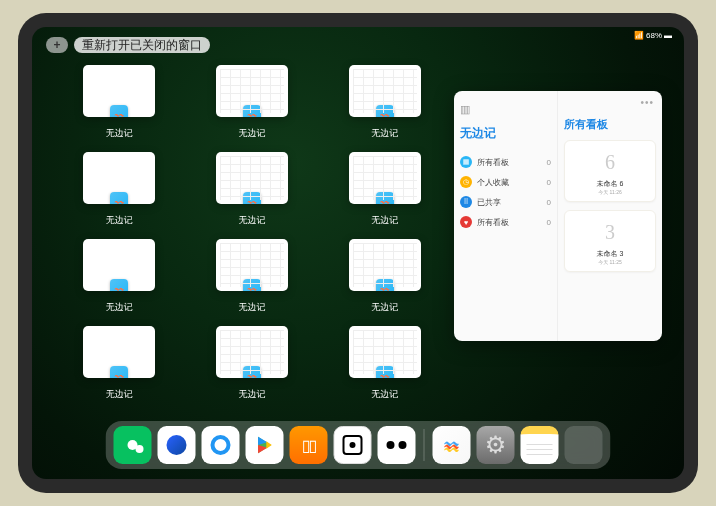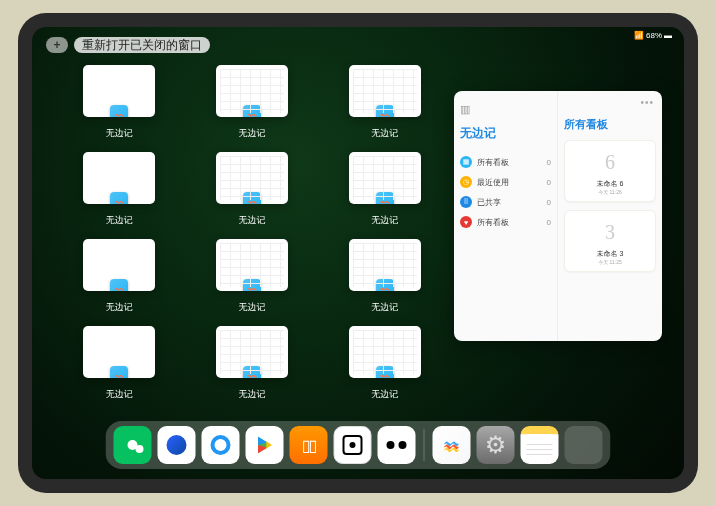--- a/index.html
+++ b/index.html
@@ -301,21 +301,21 @@
         <span class="panel-glyph">▥</span>
         <div class="panel-title">无边记</div>
         <div id="nav">
             <div class="nav-item">
               <div class="ni-ico" style="background: rgb(41, 182, 246);">▦</div>
               <span>所有看板</span>
               <span class="count">0</span>
             </div>
             <div class="nav-item">
               <div class="ni-ico" style="background: rgb(255, 179, 0);">◷</div>
-              <span>最近使用</span>
+              <span>个人收藏</span>
               <span class="count">0</span>
             </div>
             <div class="nav-item">
               <div class="ni-ico" style="background: rgb(30, 136, 229);">⠿</div>
               <span>已共享</span>
               <span class="count">0</span>
             </div>
             <div class="nav-item">
               <div class="ni-ico" style="background: rgb(229, 57, 53);">♥</div>
               <span>所有看板</span>

